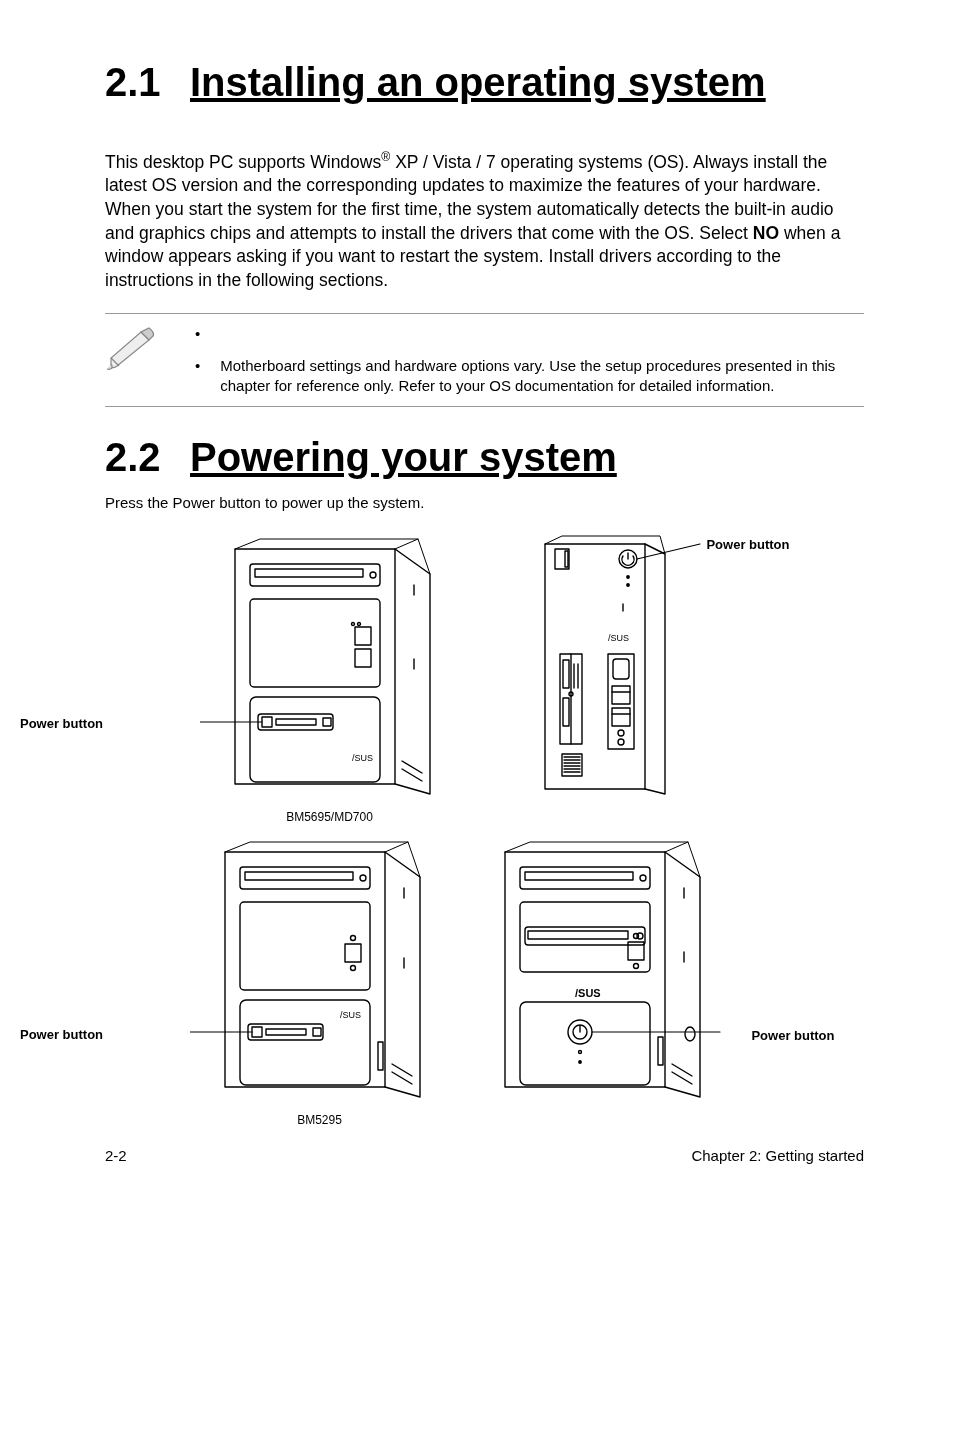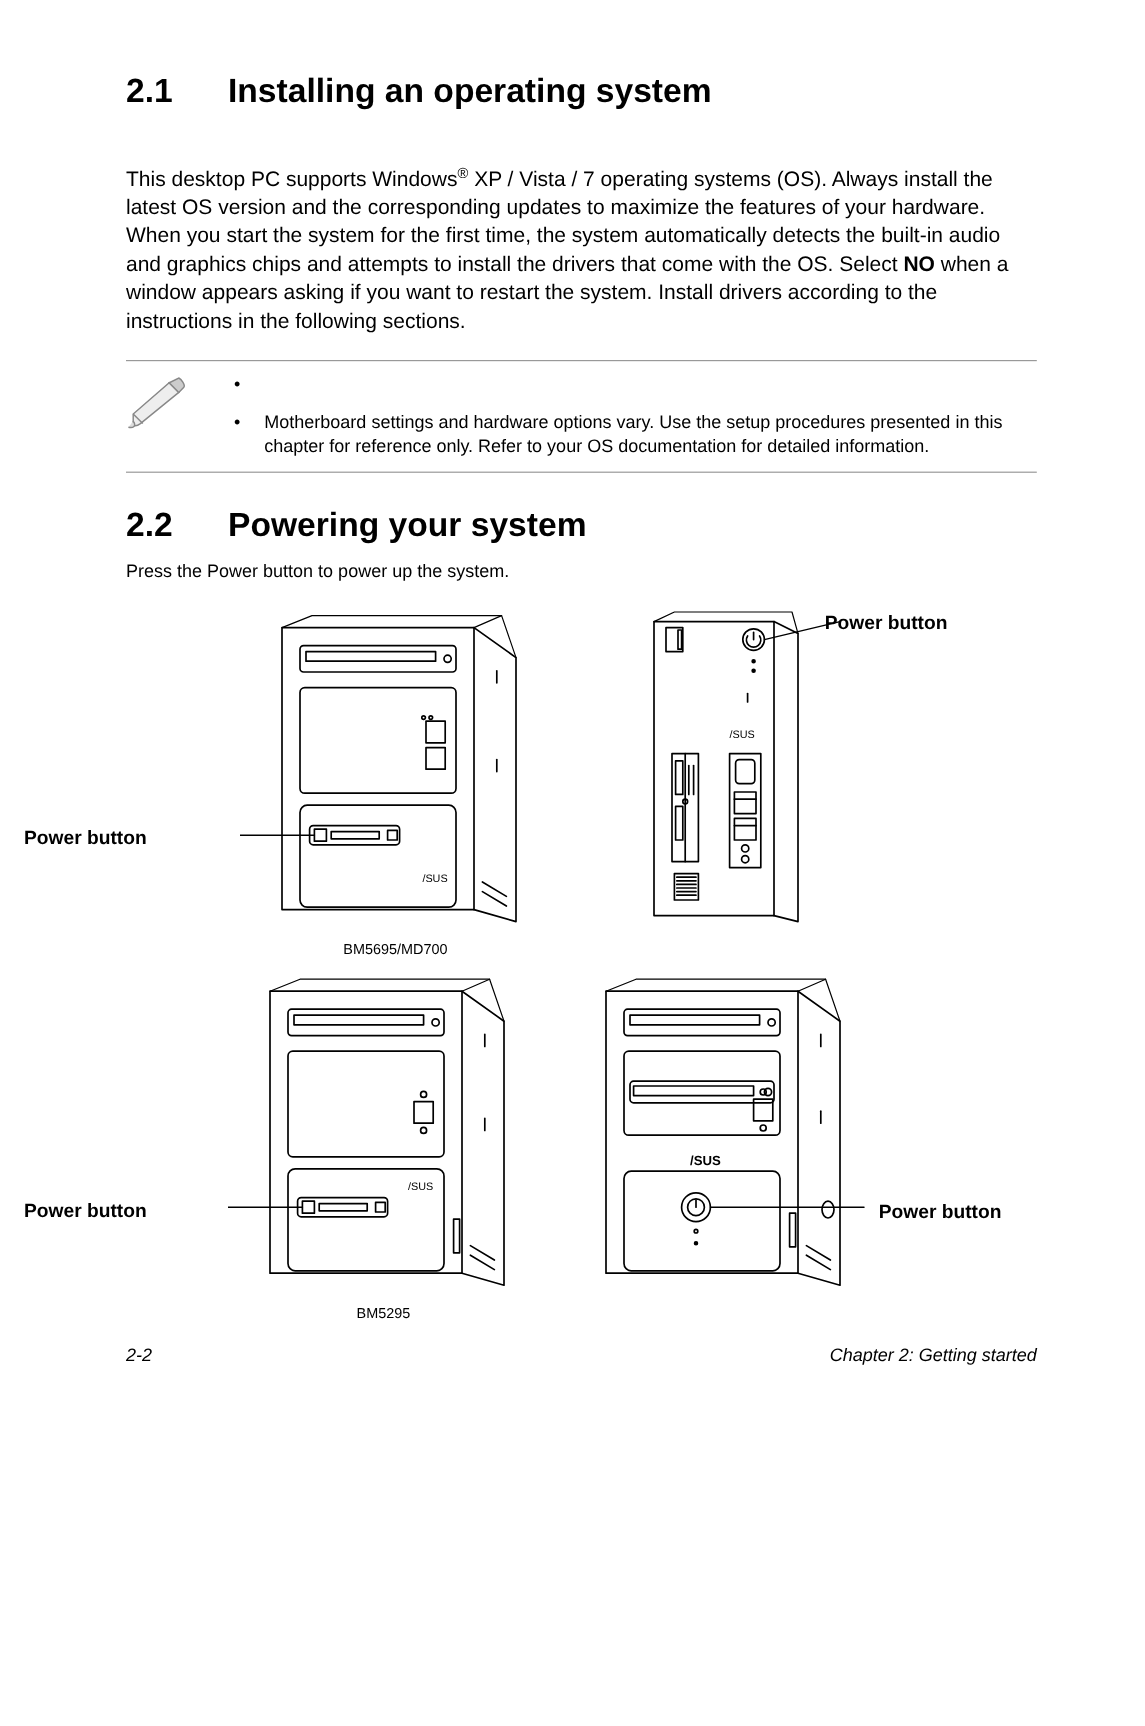--- a/index.html
+++ b/index.html
@@ -5,23 +5,24 @@
   * { margin: 0; padding: 0; box-sizing: border-box; }
   body {
     font-family: Arial, Helvetica, sans-serif;
     background: #fff;
     color: #000;
     width: 954px;
     margin: 0 auto;
     padding: 60px 90px 30px 105px;
   }
   .h1 {
-    font-size: 28px;
+    font-size: 40px;
     font-weight: bold;
     margin-bottom: 14px;
+    text-decoration: underline;
   }
   .h1 .num { display: inline-block; width: 85px; }
   .body-para {
     font-size: 17.5px;
     line-height: 1.35;
     margin-bottom: 20px;
     margin-top: 44px;
   }
   sup { font-size: 0.7em; }
   .note-block {
@@ -61,31 +62,30 @@
   }
   .diagram-cell {
     position: relative;
     text-align: center;
   }
   .caption {
     font-size: 12px;
     margin-top: 6px;
   }
   .label {
-    font-size: 16px;
+    font-size: 13px;
     font-weight: bold;
     position: absolute;
     white-space: nowrap;
   }
   .footer {
     display: flex;
     justify-content: space-between;
     font-size: 15px;
     margin-top: 20px;
-    font-style: italic;
   }
   svg { display: block; }
 </style>
 </head>
 <body>
 
 <h2 class="h1">
   <span class="num">2.1</span><span>Installing an operating system</span>
 </h2>
 

